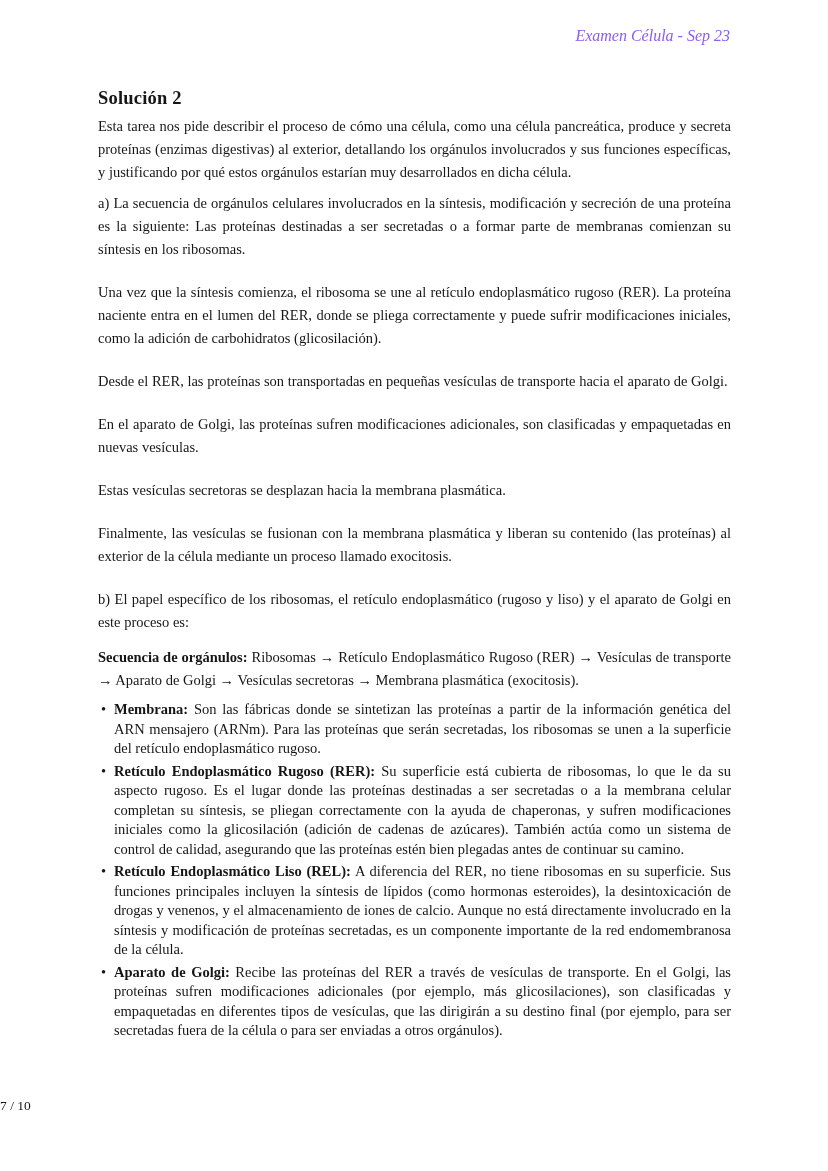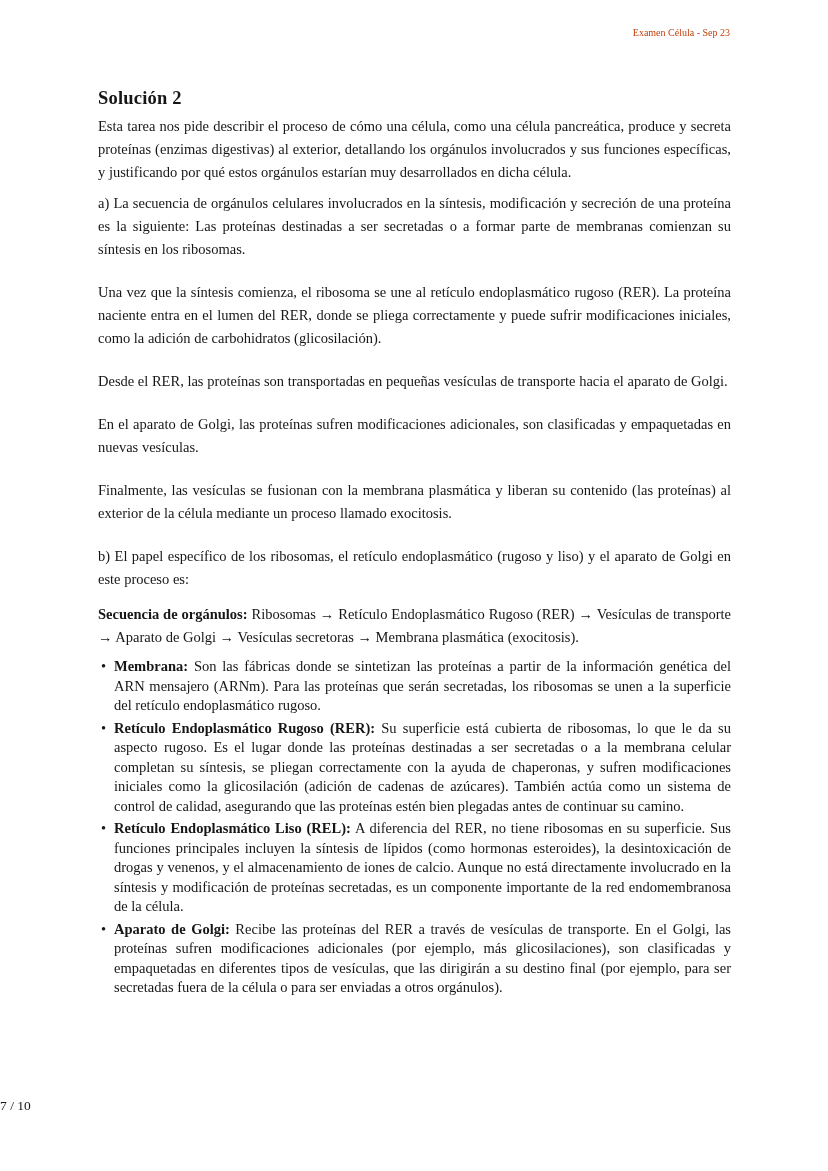--- a/index.html
+++ b/index.html
@@ -11,22 +11,23 @@
     margin: 0 auto;
     background: #ffffff;
     overflow: hidden;
     font-family: "Liberation Serif", "DejaVu Serif", serif;
     color: #161616;
   }
   .running-header {
     position: absolute;
     top: 27px;
     right: 98px;
-    font-size: 10px;
-    color: #c2410c;
+    font-size: 16px;
+    color: #8b5cf6;
+    font-style: italic;
   }
   .content {
     position: absolute;
     top: 88px;
     left: 98px;
     width: 633px;
   }
   .doc-title {
     font-size: 18.5px;
     font-weight: bold;
@@ -82,20 +83,21 @@
     <p class="para">Esta tarea nos pide describir el proceso de cómo una célula, como una célula pancreática, produce y secreta proteínas (enzimas digestivas) al exterior, detallando los orgánulos involucrados y sus funciones específicas, y justificando por qué estos orgánulos estarían muy desarrollados en dicha célula.</p>
 
     <p class="para big-gap">a) La secuencia de orgánulos celulares involucrados en la síntesis, modificación y secreción de una proteína es la siguiente: Las proteínas destinadas a ser secretadas o a formar parte de membranas comienzan su síntesis en los ribosomas.</p>
 
     <p class="para big-gap after-big">Una vez que la síntesis comienza, el ribosoma se une al retículo endoplasmático rugoso (RER). La proteína naciente entra en el lumen del RER, donde se pliega correctamente y puede sufrir modificaciones iniciales, como la adición de carbohidratos (glicosilación).</p>
 
     <p class="para big-gap after-big">Desde el RER, las proteínas son transportadas en pequeñas vesículas de transporte hacia el aparato de Golgi.</p>
 
     <p class="para big-gap after-big">En el aparato de Golgi, las proteínas sufren modificaciones adicionales, son clasificadas y empaquetadas en nuevas vesículas.</p>
 
+    <p class="para big-gap after-big">Estas vesículas secretoras se desplazan hacia la membrana plasmática.</p>
 
     <p class="para big-gap after-big">Finalmente, las vesículas se fusionan con la membrana plasmática y liberan su contenido (las proteínas) al exterior de la célula mediante un proceso llamado exocitosis.</p>
 
     <p class="para">b) El papel específico de los ribosomas, el retículo endoplasmático (rugoso y liso) y el aparato de Golgi en este proceso es:</p>
 
     <p class="para after-big"><strong>Secuencia de orgánulos:</strong><span> Ribosomas → Retículo Endoplasmático Rugoso (RER) → Vesículas de transporte → Aparato de Golgi → Vesículas secretoras → Membrana plasmática (exocitosis).</span></p>
 
     <div class="bullet-list">
 
       <div class="bullet-item">

